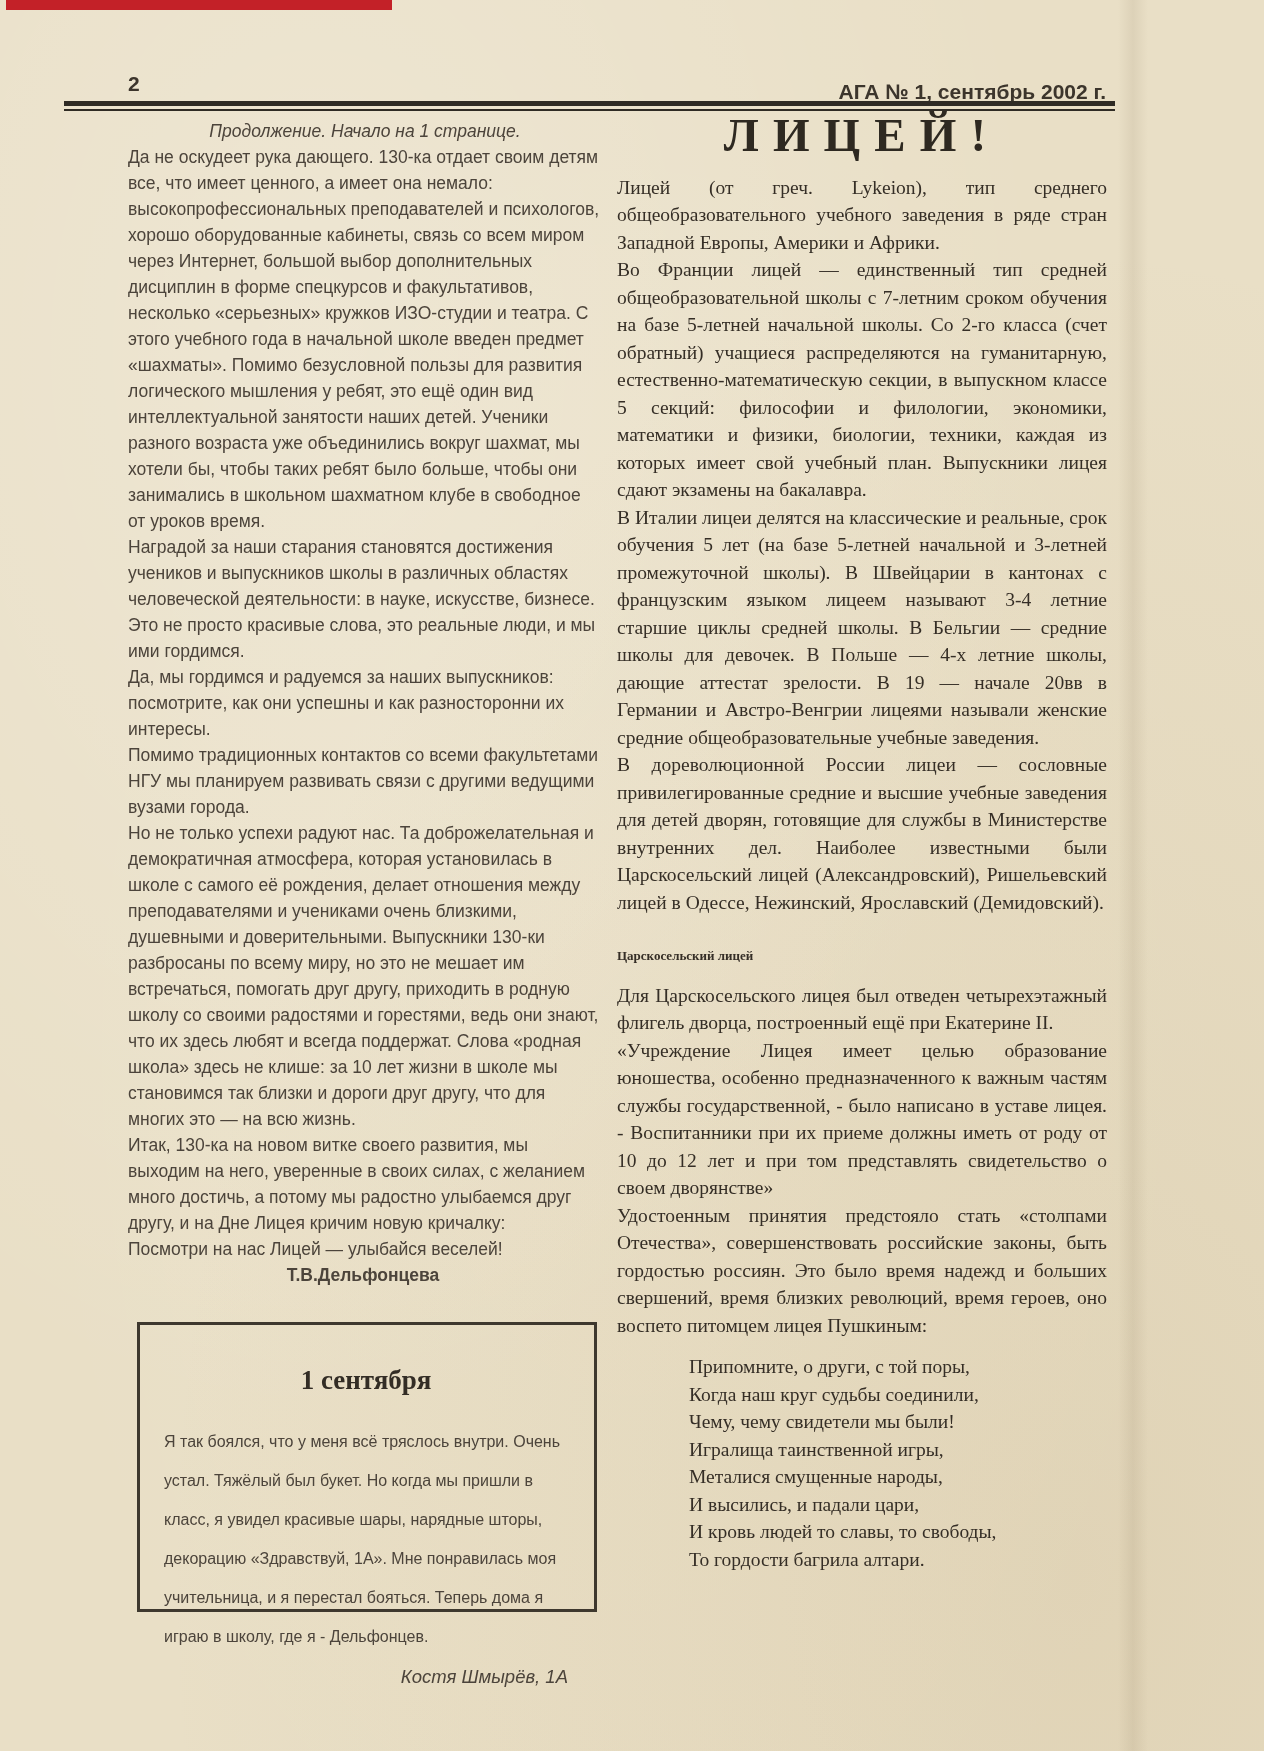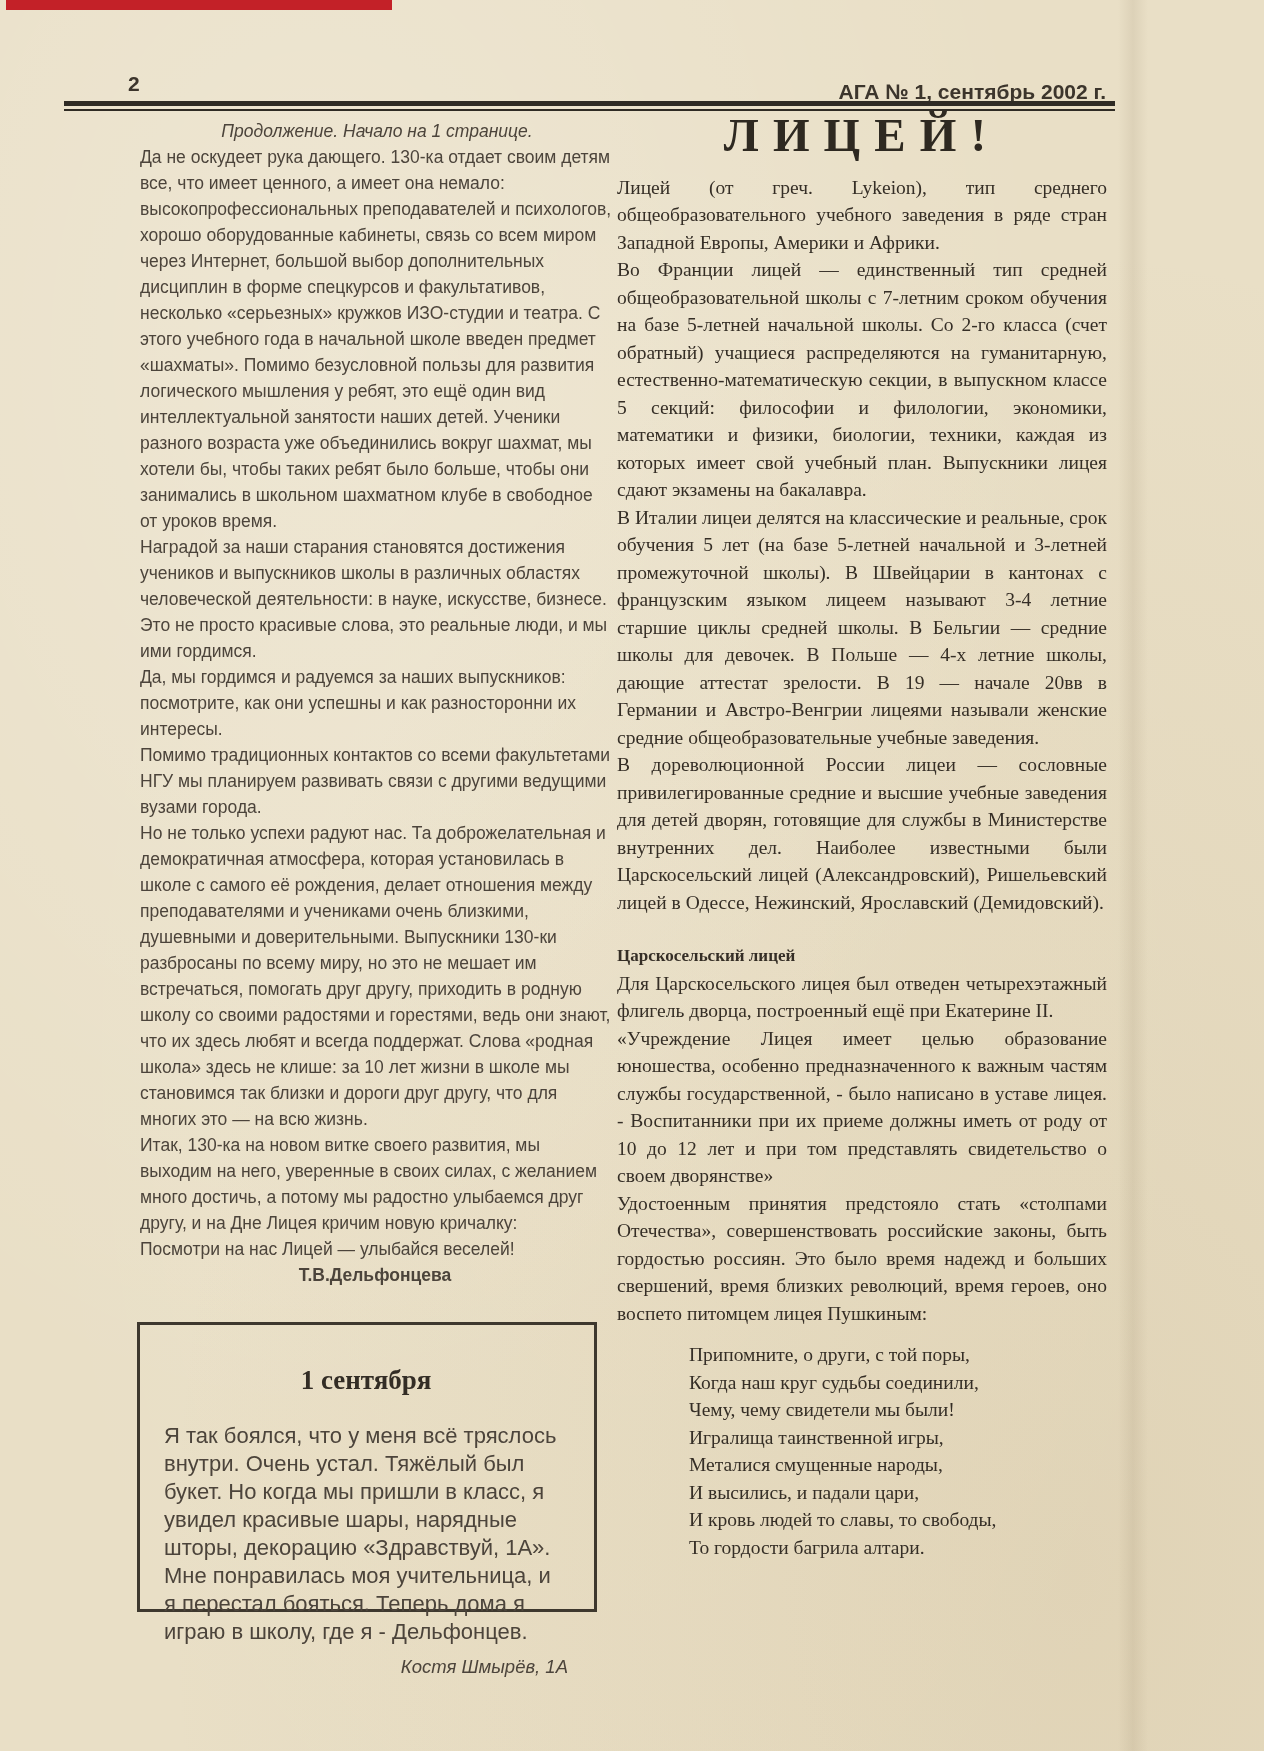--- a/index.html
+++ b/index.html
@@ -19,49 +19,49 @@
   .red-bar { position:absolute; left:6px; top:0; width:386px; height:10px; background:#c32128; }
 
   .page-num   { position:absolute; left:128px; top:72px; font-size:21px; font-weight:bold; color:#3c352c; }
   .issue-head { position:absolute; right:158px; top:80px; font-size:21px; font-weight:bold; color:#3c352c; }
   .rule { position:absolute; left:64px; top:101px; width:1051px; }
   .rule .thick { height:5px; background:#2f2b24; }
   .rule .thin  { height:2px; background:#2f2b24; margin-top:3px; }
 
   
   .left-col {
-    position:absolute; left:140px; top:118px; width:474px;
+    position:absolute; left:128px; top:118px; width:474px;
     font-size:17.5px; line-height:26px; color:#4c443b;
   }
   .left-col p { margin:0; }
   .continuation { font-style:italic; text-align:center; }
   .signature { text-align:center; font-weight:bold; margin-top:4px; padding-right:4px; }
 
   
   .sep-box {
     position:absolute; left:137px; top:1322px; width:460px; height:290px;
     border:3px solid #3e382e; box-sizing:border-box; padding:18px 26px 0 24px;
   }
   .sep-box-title {
     font-family:"Liberation Serif", serif; font-weight:bold; font-size:27px;
     text-align:center; color:#332d25; margin:22px 0 26px 0;
   }
-  .sep-box-body { font-size:22px; line-height:28px; color:#4c443b; margin:0; }
+  .sep-box-body { font-size:16px; line-height:39px; color:#4c443b; margin:0; }
   .sep-box-sign { text-align:right; font-style:italic; font-size:18.5px; color:#4c443b; margin-top:10px; }
 
   
   .right-col {
     position:absolute; left:617px; top:110px; width:490px;
     font-family:"Liberation Serif", serif; font-size:19.5px; line-height:27.5px;
     color:#352e26; text-align:justify;
   }
   .right-col p { margin:0; }
   .headline1 { font-size:40px; font-weight:bold; text-align:center; line-height:1.15; letter-spacing:1px; color:#2e2921; }
   .headline2 { font-size:47px; font-weight:bold; text-align:center; letter-spacing:0.30em; line-height:1.1; margin-bottom:12px; color:#2e2921; }
-  .subheading { font-weight:bold; font-size:17px; margin-top:26px; margin-bottom:0; text-align:left; }
+  .subheading { font-weight:bold; font-size:13px; margin-top:26px; margin-bottom:12px; text-align:left; }
   .poem { margin-left:72px; margin-top:14px; text-align:left; }
   .poem p { margin:0; }
 </style>
 </head>
 <body>
 
 <div class="page">
   <div class="crease"></div>
   <div class="red-bar"></div>
 

